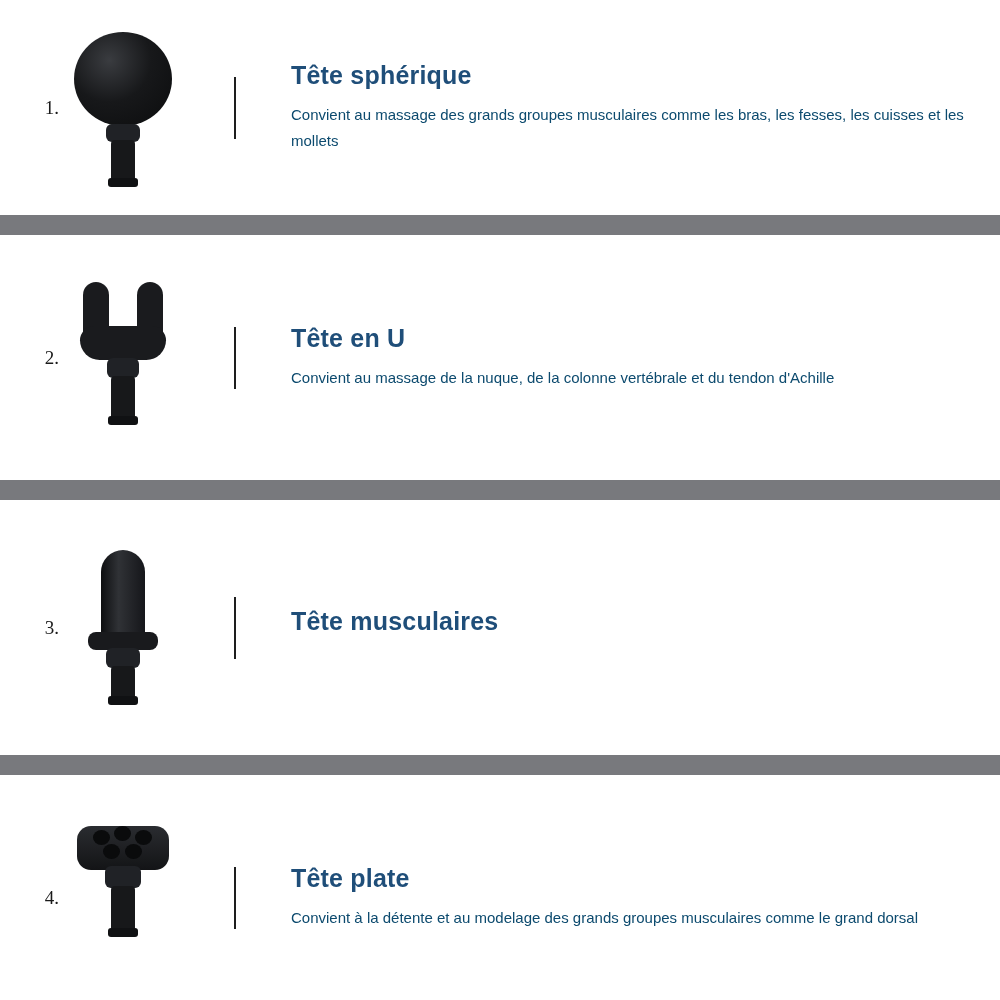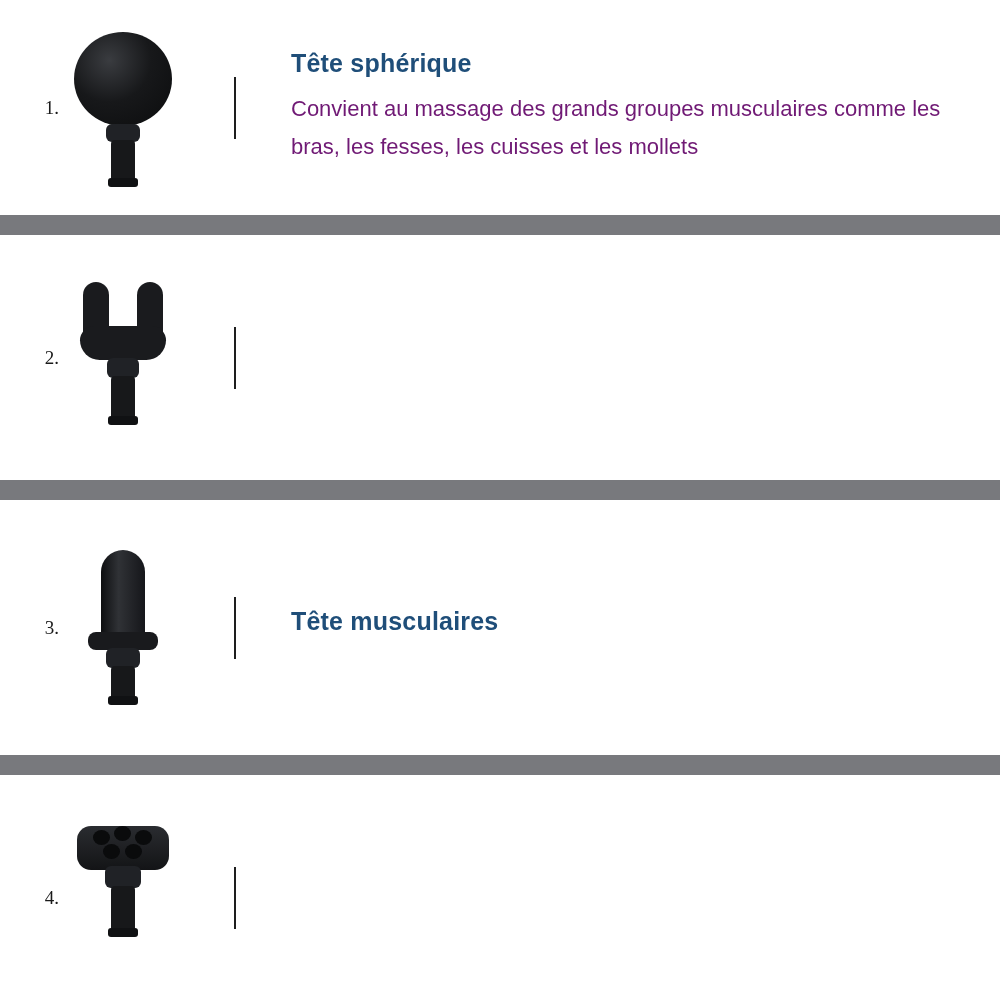--- a/index.html
+++ b/index.html
@@ -78,22 +78,22 @@
     padding-right: 10px;
   }
   .head {
     font-size: 25px;
     font-weight: bold;
     color: #1f4e79;
     letter-spacing: 0.2px;
     margin-bottom: 12px;
   }
   .desc {
-    font-size: 22px;
-    color: #701a75;
+    font-size: 15px;
+    color: #0c4a6e;
     line-height: 1.72;
   }
   
   .art {
     position: relative;
     width: 104px;
     height: 160px;
   }
   .shank {
     position: absolute;
@@ -227,20 +227,24 @@
           <div class="fork-arm r"></div>
           <div class="fork-base"></div>
           <div class="collar" style="top:80px;width:32px;height:20px"></div>
           <div class="shank" style="top:98px;width:24px;height:44px"></div>
           <div class="cap" style="top:138px;width:30px;height:9px"></div>
         </div>
       </div>
       <div class="vbar-col">
           <div class="vbar"></div>
         </div>
+      <div class="text-col">
+        <div class="head">Tête en U</div>
+        <div class="desc">Convient au massage de la nuque, de la colonne vertébrale et du tendon d'Achille</div>
+      </div>
     </div>
 
     <div class="divider"></div>
 
     <div class="section" style="height:255px">
       <div class="num-col">3.</div>
       <div class="img-col">
         <div class="art">
           <div class="bullet"></div>
           <div class="bullet-flange"></div>
@@ -270,16 +274,20 @@
           <div class="stud" style="left:32px;top:26px"></div>
           <div class="stud" style="left:54px;top:26px"></div>
           <div class="collar" style="top:48px;width:36px;height:22px"></div>
           <div class="shank" style="top:68px;width:24px;height:46px"></div>
           <div class="cap" style="top:110px;width:30px;height:9px"></div>
         </div>
       </div>
       <div class="vbar-col">
           <div class="vbar"></div>
         </div>
+      <div class="text-col">
+        <div class="head">Tête plate</div>
+        <div class="desc">Convient à la détente et au modelage des grands groupes musculaires comme le grand dorsal</div>
+      </div>
     </div>
 
   </div>
 </div>
 
 </body></html>

